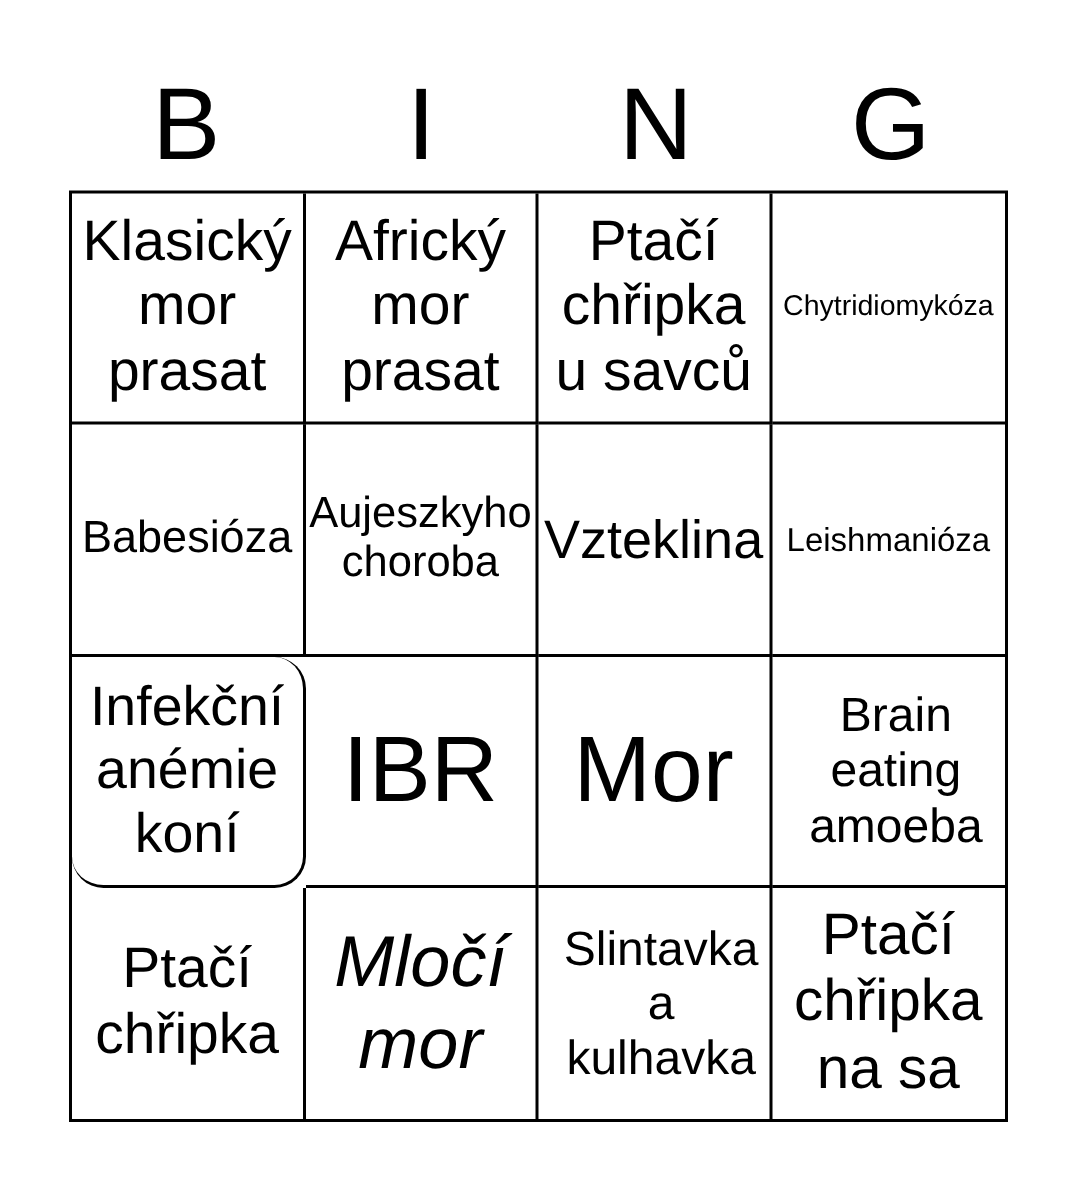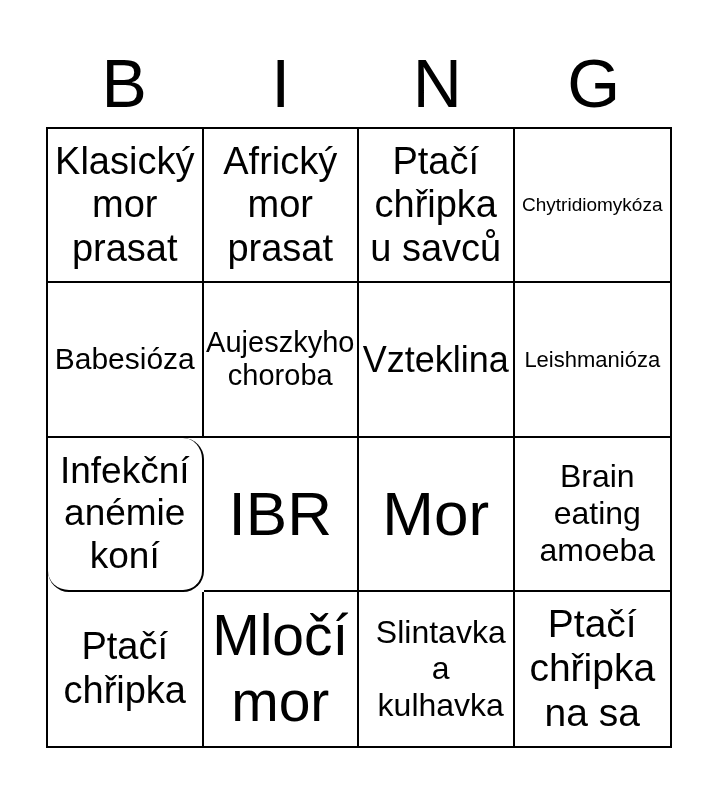--- a/index.html
+++ b/index.html
@@ -58,21 +58,21 @@
 
   .fs19 { font-size: 19px; }
   .fs22 { font-size: 22px; }
   .fs29 { font-size: 29px; }
   .fs30 { font-size: 30px; }
   .fs32 { font-size: 32px; padding-left: 11px; }
   .fs36 { font-size: 36px; }
   .fs37 { font-size: 37px; border-radius: 21px; }
   .fs38 { font-size: 38px; }
   .fs39 { font-size: 39px; }
-  .fs55 { font-size: 57px; }
+  .fs55 { font-size: 48px; font-style: italic; }
   .fs62 { font-size: 62px; }
 </style>
 </head>
 <body>
 
 <div class="page">
 
   <div class="header">
     <div class="letter">B</div>
     <div class="letter">I</div>

